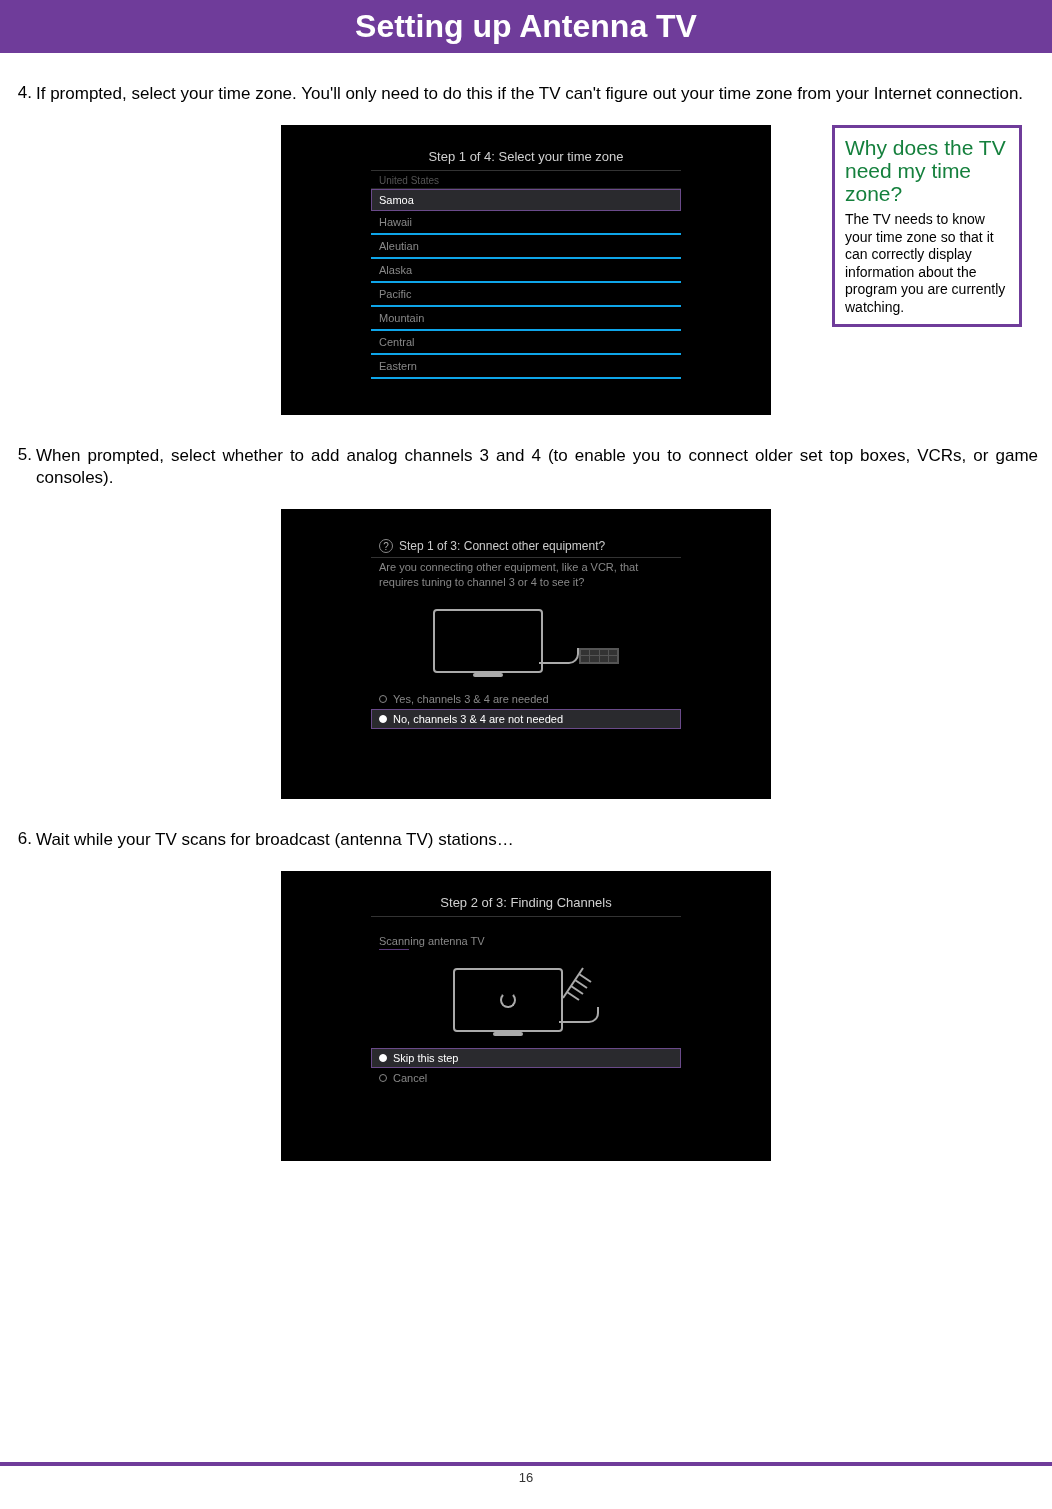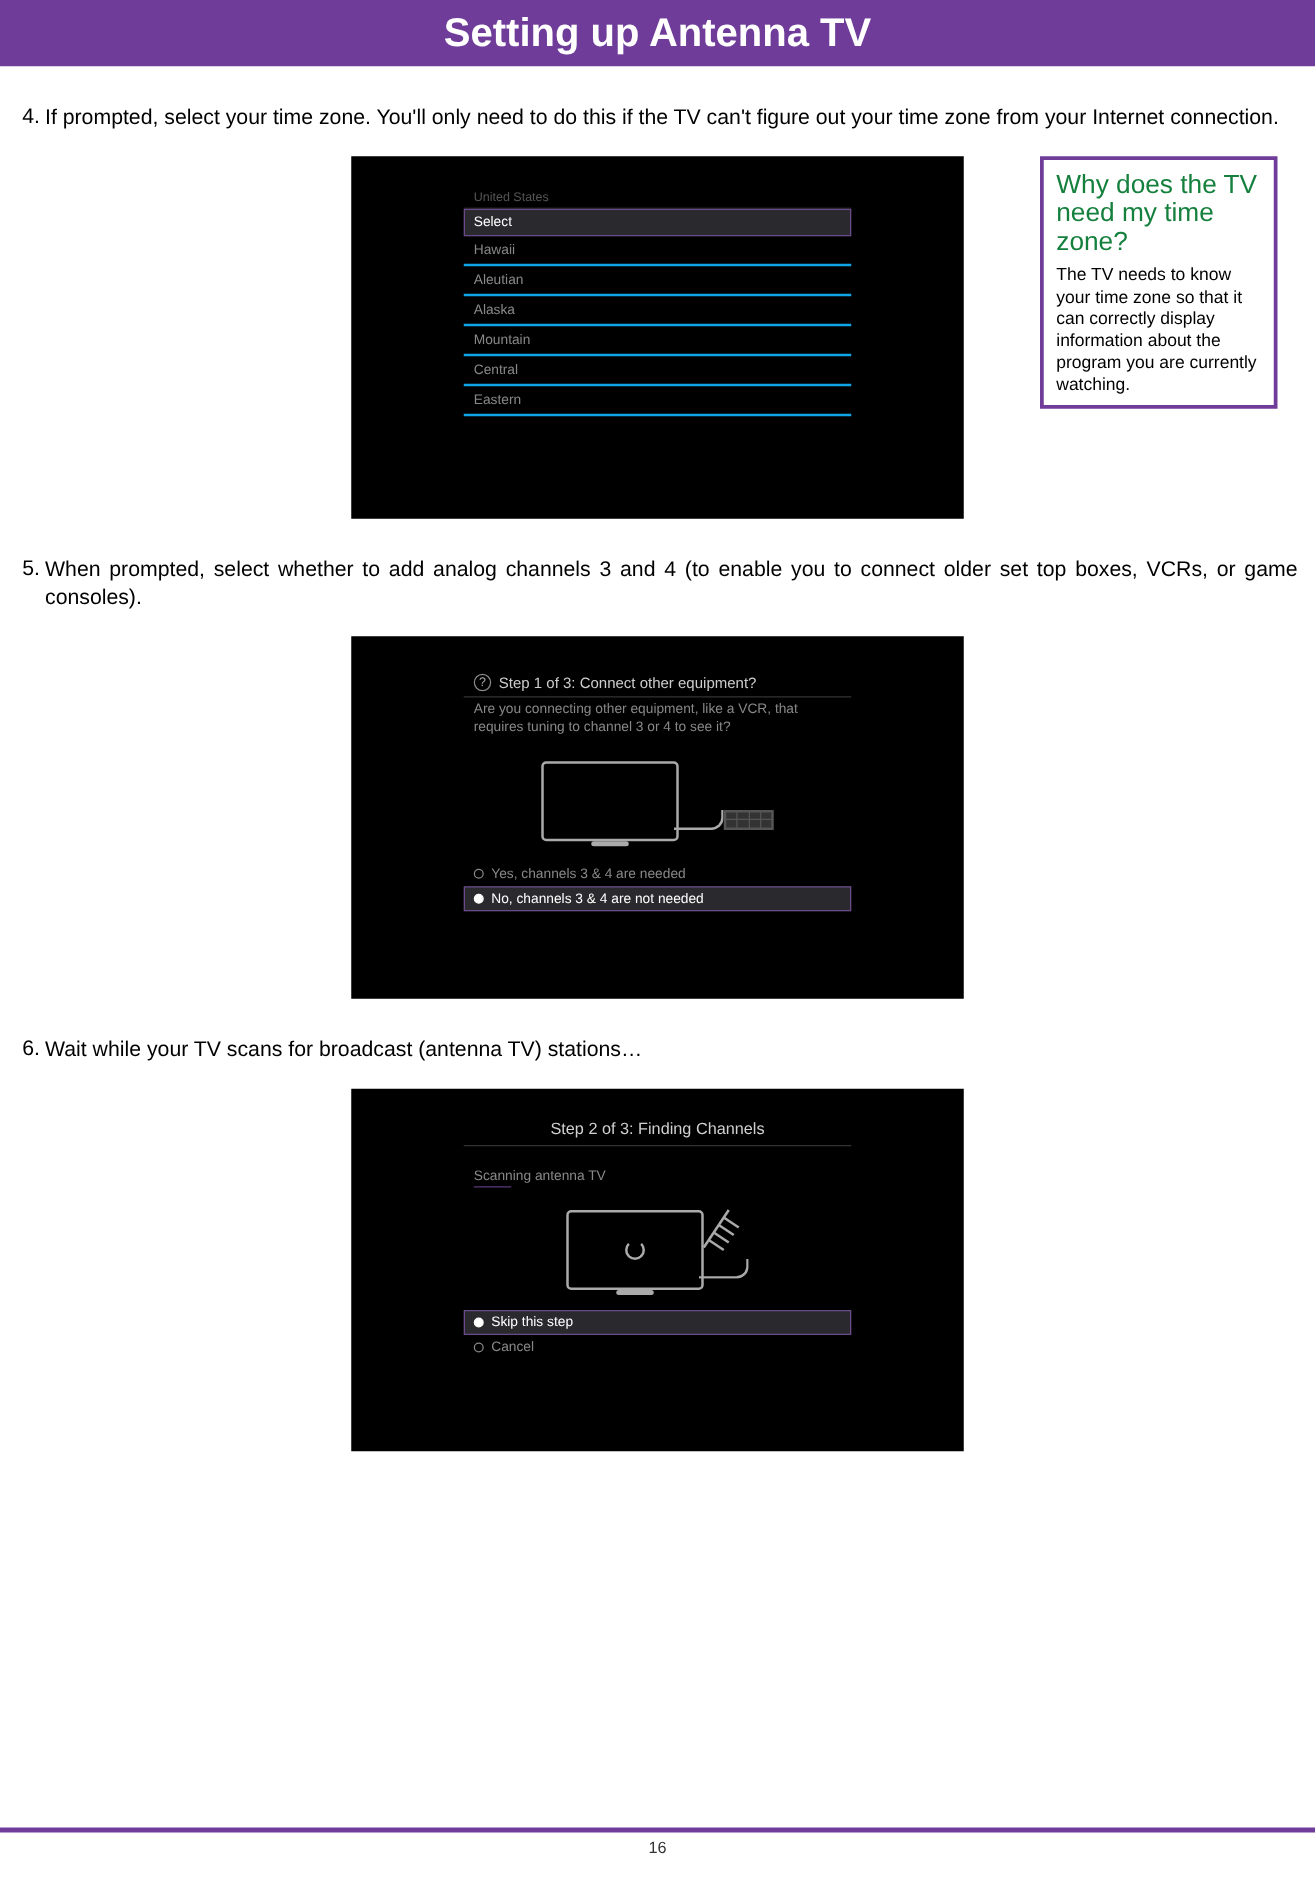--- a/index.html
+++ b/index.html
@@ -219,26 +219,28 @@
 
   <div class="step-row">
     <div class="step-num">4.</div>
     <div class="step-text">If prompted, select your time zone. You'll only need to do this if the TV can't figure out your time zone from your Internet connection.</div>
   </div>
 
   <div style="position:relative;">
     <div class="figure-wrap">
       <div class="screenshot">
         <div class="inner">
+          <div class="screen-title">Step 1 of 4: Select your time zone</div>
           <div class="tz-group-label">United States</div>
           <div id="tz-list">
-              <div class="tz-item selected">Select</div>
+              <div class="tz-item selected">Samoa</div>
               <div class="tz-item">Hawaii</div>
               <div class="tz-item">Aleutian</div>
               <div class="tz-item">Alaska</div>
+              <div class="tz-item">Pacific</div>
               <div class="tz-item">Mountain</div>
               <div class="tz-item">Central</div>
               <div class="tz-item">Eastern</div>
             </div>
         </div>
       </div>
     </div>
     <div class="callout" style="top:0;">
       <div class="callout-title">Why does the TV need my time zone?</div>
       <div class="callout-body">The TV needs to know your time zone so that it can correctly display information about the program you are currently watching.</div>

